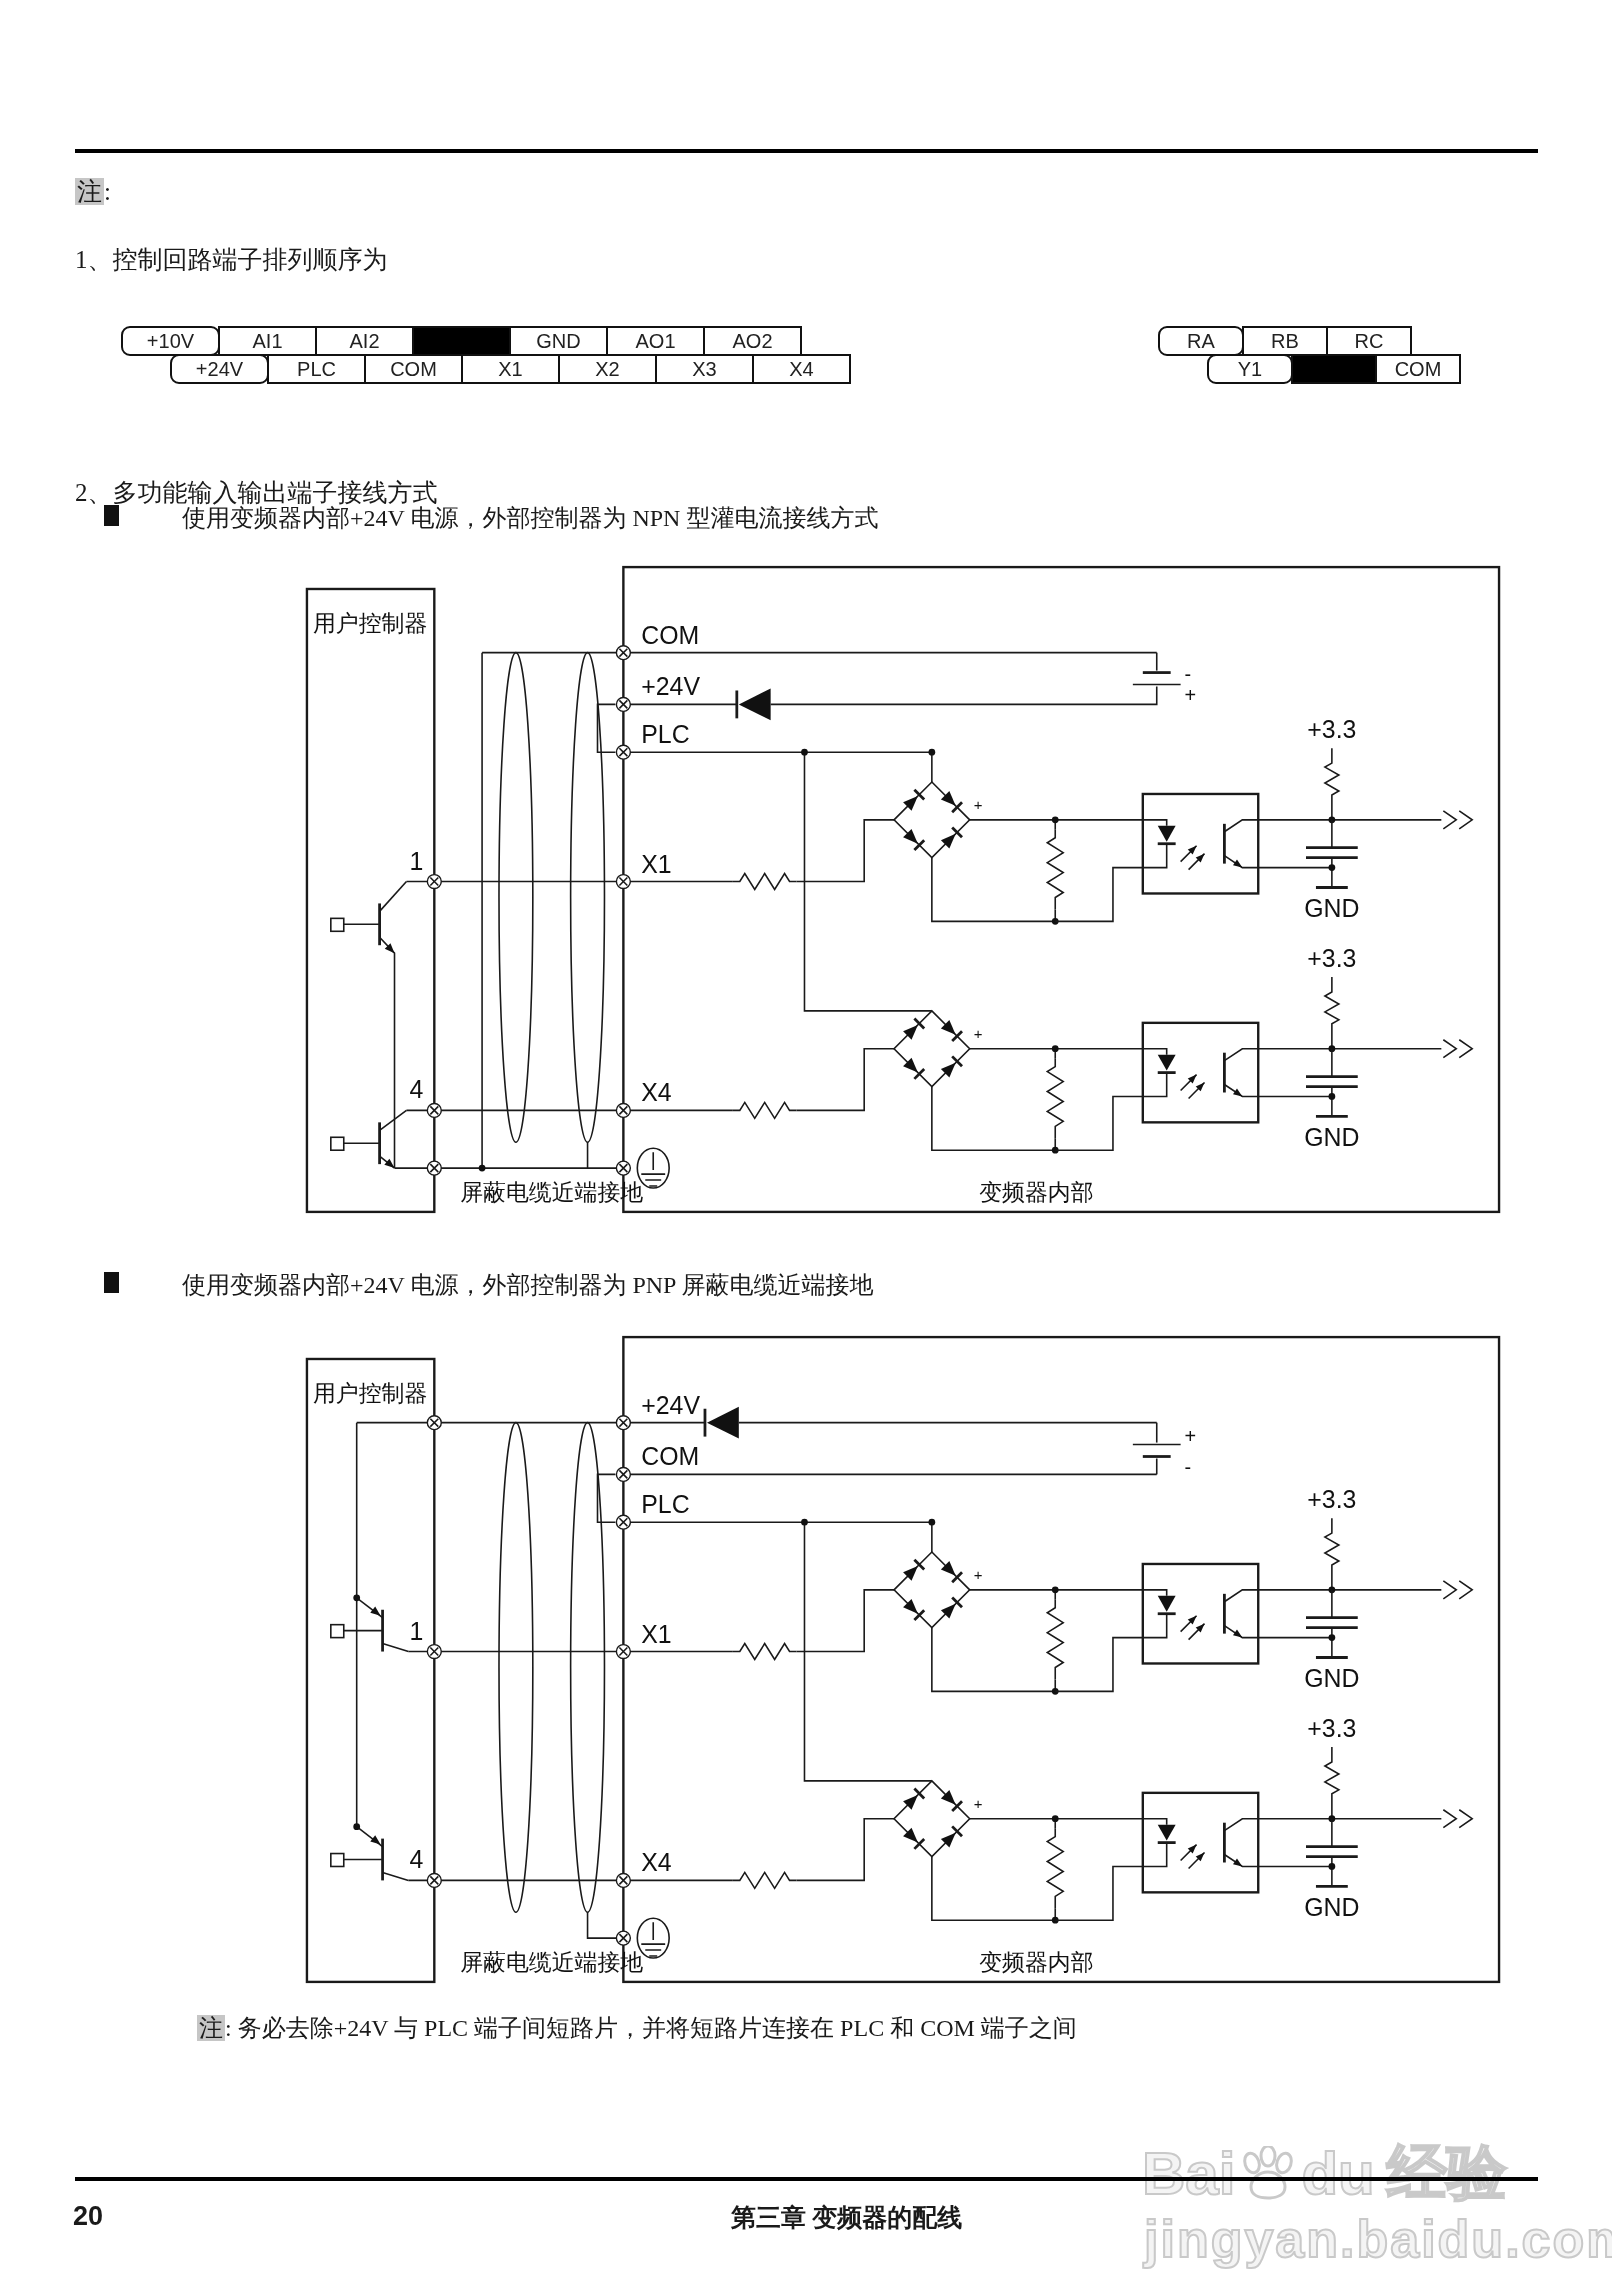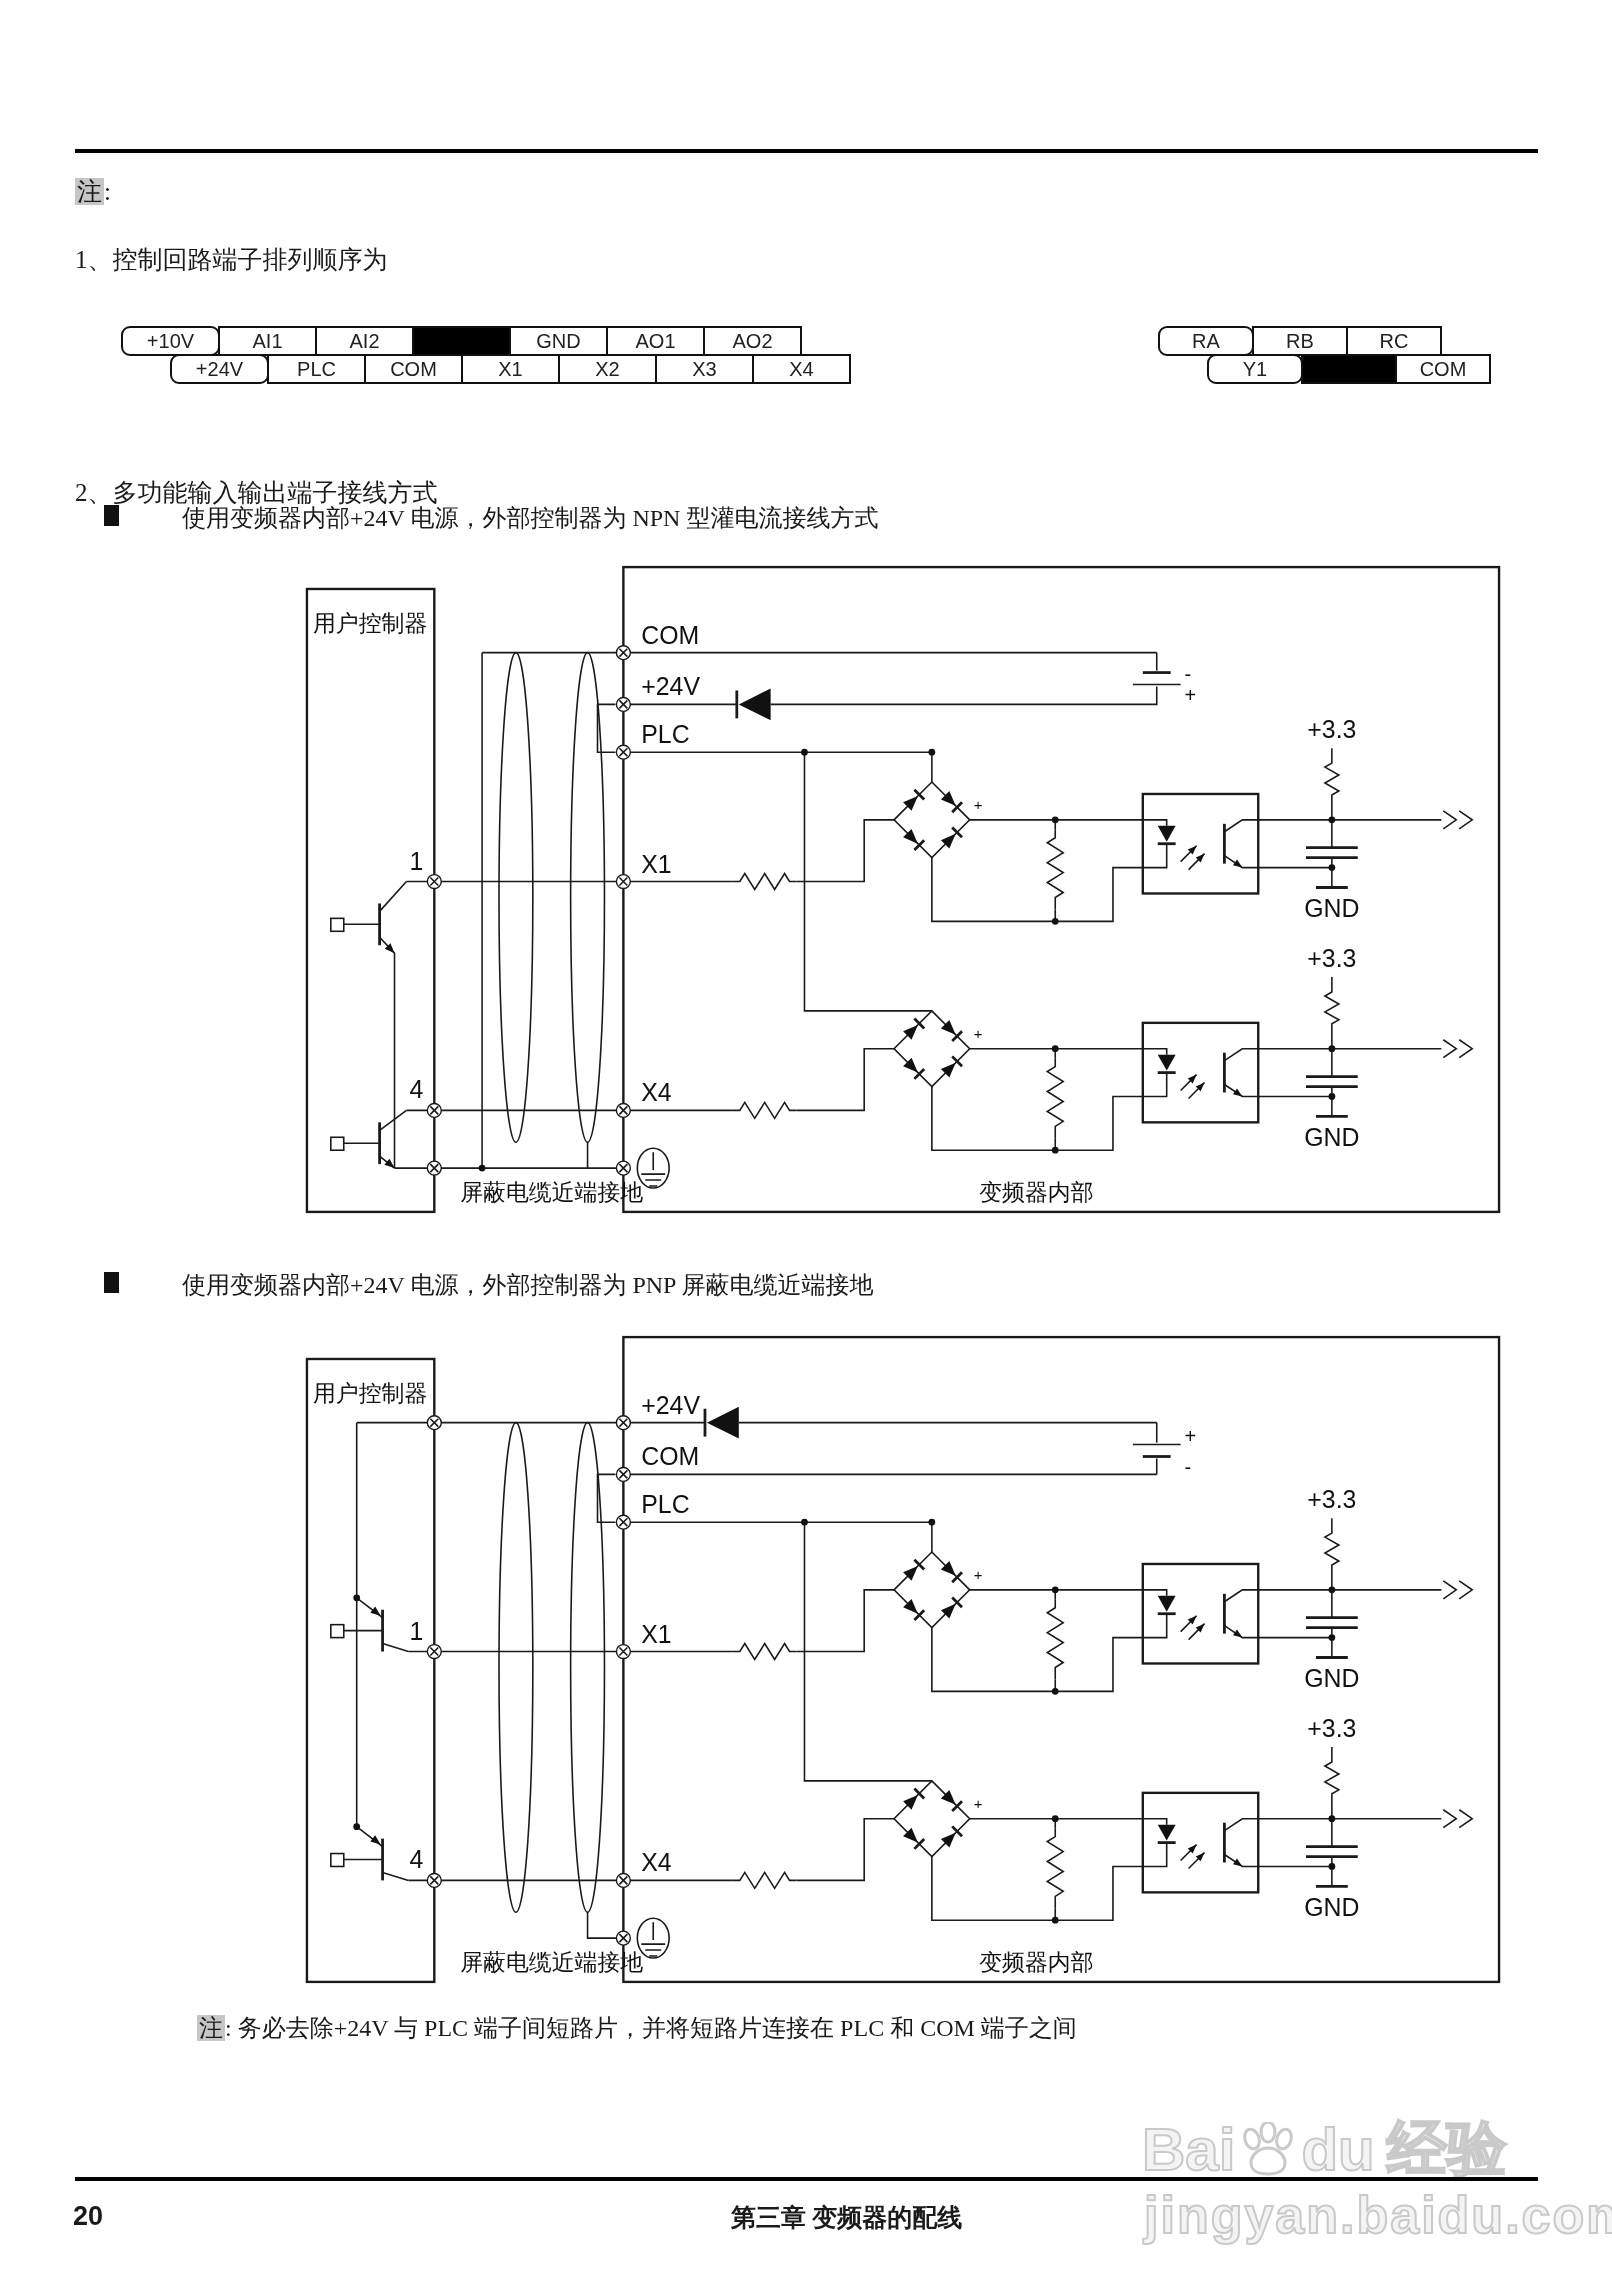--- a/index.html
+++ b/index.html
@@ -12,40 +12,40 @@
   .hl{background:#c6c6c6;padding:0 2px;}
   .bullet-sq{width:15px;height:21px;background:#111;}
   .bullet-text{font-size:24px;}
   
   .trow{position:absolute;display:flex;}
   .tcell{box-sizing:border-box;width:99px;height:30px;border:2px solid #111;margin-left:-2px;
          background:#fff;display:flex;align-items:center;justify-content:center;
          font-family:"Liberation Sans",sans-serif;font-size:20px;color:#222;}
   .tcell:first-child{margin-left:0;border-radius:9px;}
   .tcell.blk{background:#000;}
-  .tcell.w98{width:96px;}
+  .tcell.w98{width:86px;}
   
   svg.diagram{position:absolute;overflow:visible;}
   svg .ln{stroke:#1a1a1a;stroke-width:1.6;fill:none;}
   svg .thick{stroke:#1a1a1a;stroke-width:2.8;fill:none;}
   svg .box{stroke:#1a1a1a;stroke-width:2.4;fill:none;}
   svg .fillb{fill:#111;stroke:none;}
   svg .dot{fill:#111;stroke:none;}
   svg .term{stroke:#1a1a1a;stroke-width:1.4;fill:#fff;}
   svg text{font-family:"Liberation Sans",sans-serif;font-size:25px;fill:#111;stroke:none;}
   svg text.t23{font-size:23px;}
   svg text.t20{font-size:20px;}
   svg text.t15{font-size:15px;}
   svg text.mid{text-anchor:middle;}
   
   .pageno{font-family:"Liberation Sans",sans-serif;font-size:27px;font-weight:bold;}
   .chapter{left:0;width:100%;text-align:center;font-size:25px;font-weight:bold;}
   
   .wm{position:absolute;color:#f4f4f4;-webkit-text-stroke:2px #c9c9c9;
-      font-family:"Liberation Sans",sans-serif;font-weight:bold;z-index:0;white-space:nowrap;}
+      font-family:"Liberation Sans",sans-serif;font-weight:bold;z-index:0;white-space:nowrap;margin-top:24px;}
   .wm-logo{font-size:60px;display:flex;align-items:center;gap:4px;}
   .wm-url{font-size:52px;letter-spacing:2px;}
   .z1{z-index:1;}
 </style>
 </head>
 <body>
 
 <div class="page">
 
   <div class="wm wm-logo" style="left:1142px;top:2109px;">

